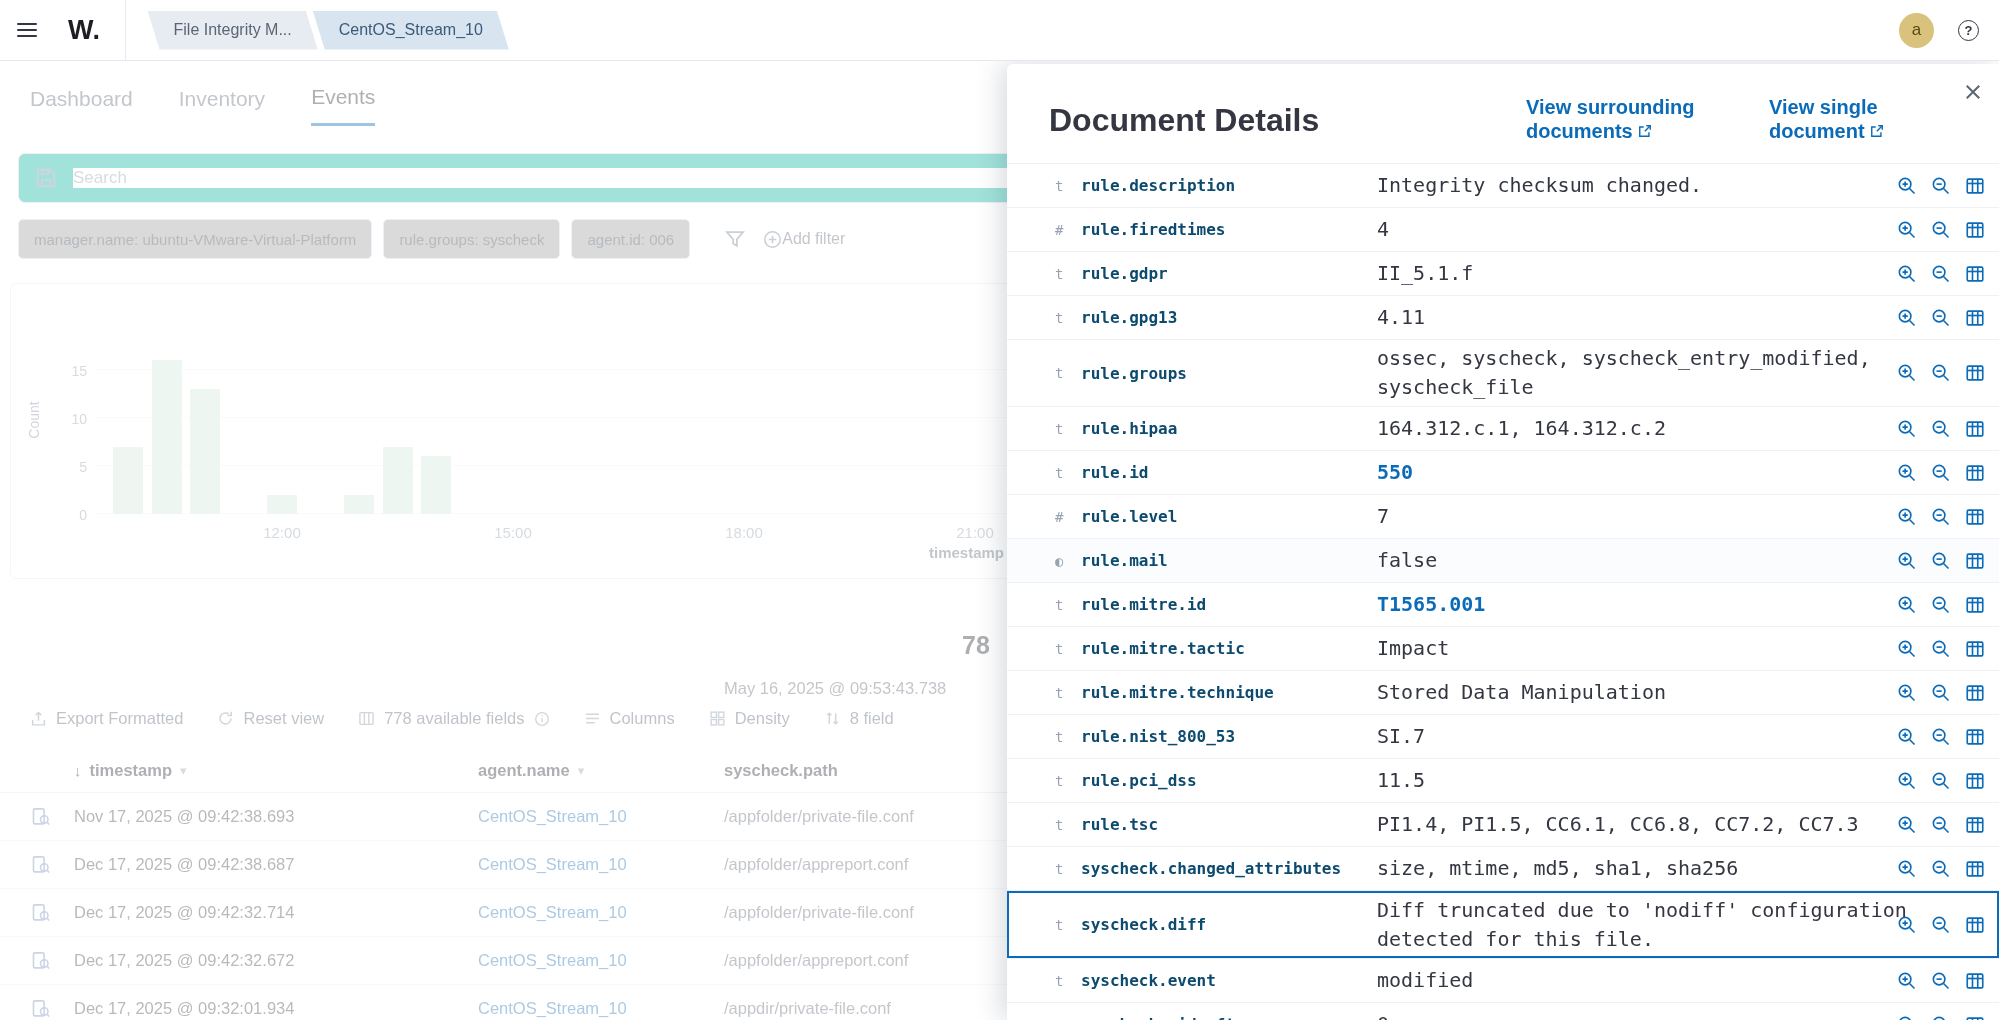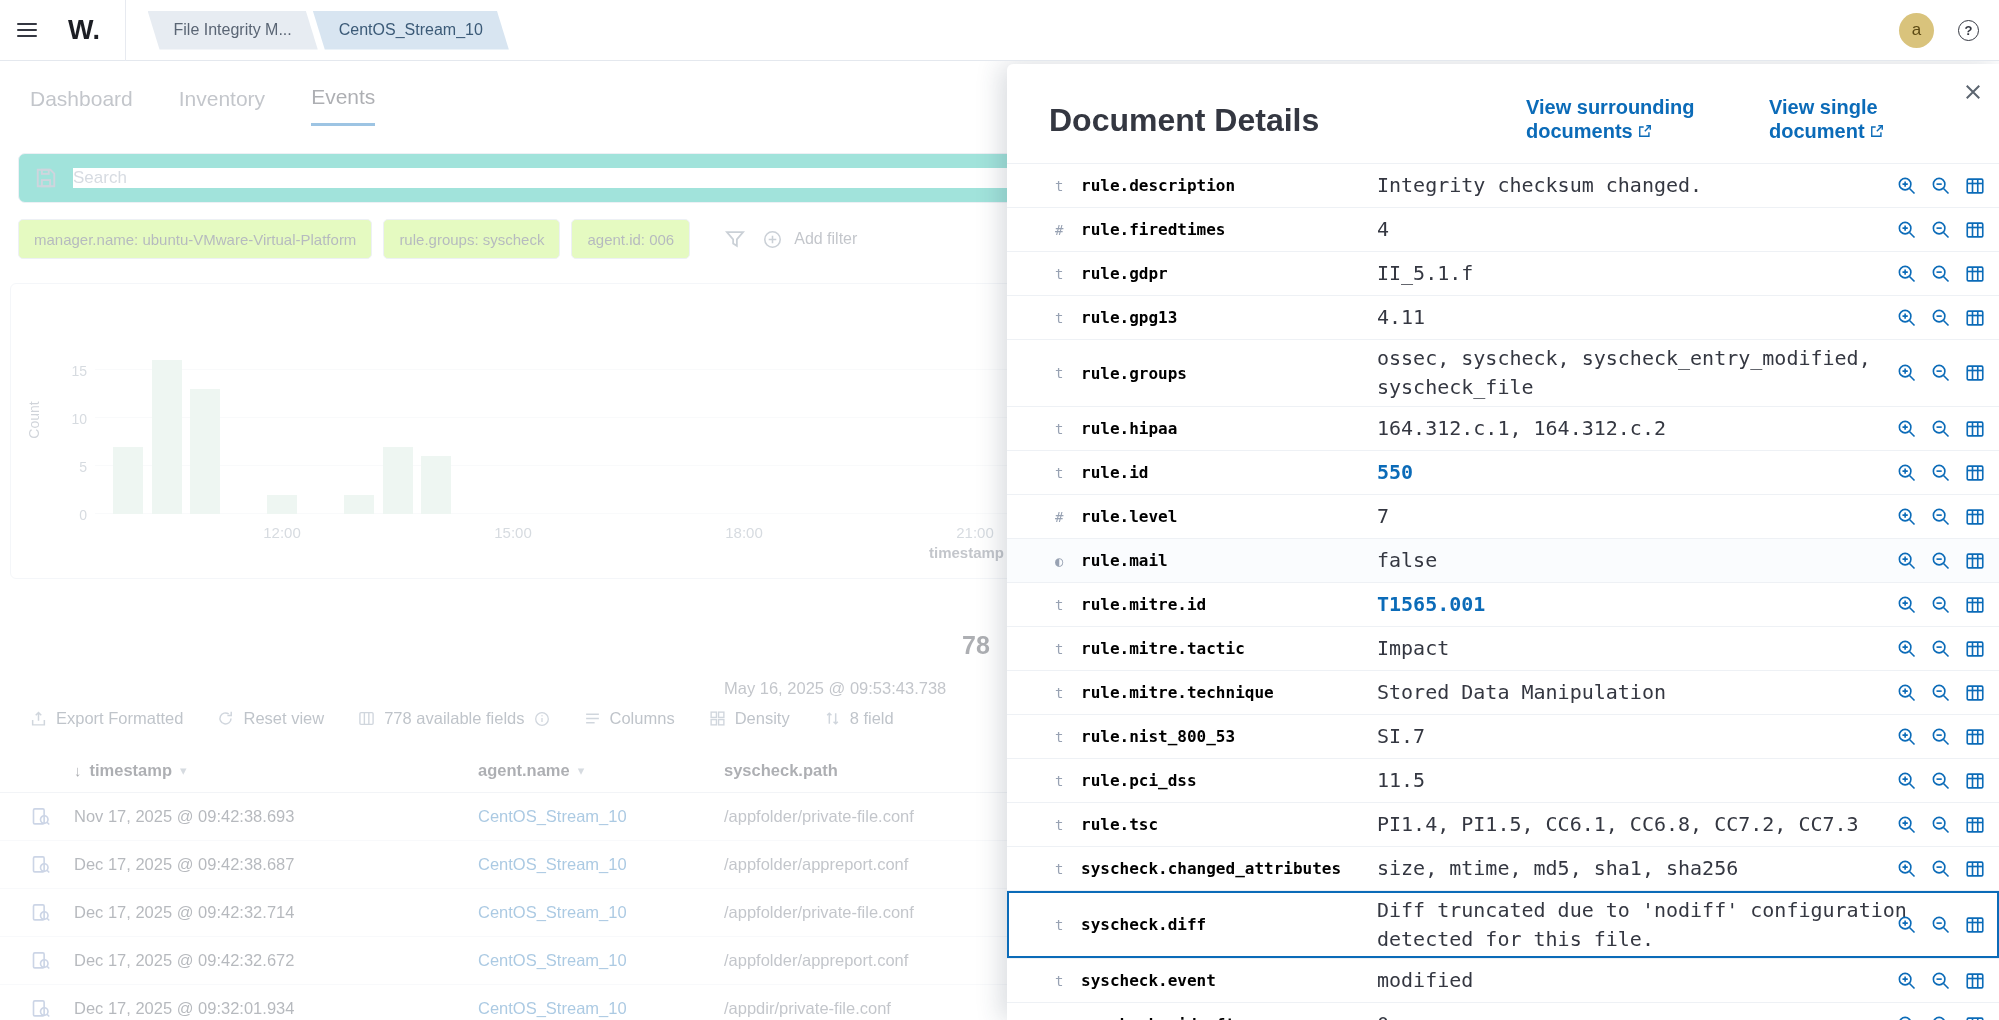--- a/index.html
+++ b/index.html
@@ -36,23 +36,23 @@
   .tab.active { color:#343741; border-bottom:3px solid #0b6bb8; }
 
   .searchbar { position:absolute; top:92px; left:18px; right:22px; height:50px;
     border:1px solid #d3dae6; border-radius:7px; background:#14b8a6; display:flex; align-items:center; }
   .searchbar .saveicon { margin:0 16px 0 16px; color:#8796ab; }
   .searchbar input { border:none; outline:none; flex:1; font-size:17px; color:#343741; font-family:inherit; }
   .searchbar input::placeholder { color:#9aa5b5; }
 
   .filterbar { position:absolute; top:158px; left:18px; display:flex; align-items:center; }
   .pill { height:40px; display:flex; align-items:center; padding:9px 15px; border:1px solid #d3dae6;
-    border-radius:5px; font-size:15px; color:#49535f; background:#bef264; margin-right:11px; }
+    border-radius:5px; font-size:15px; color:#49535f; background:#a3a3a3; margin-right:11px; }
   .funnel { margin:0 18px 0 24px; color:#7c8a9a; }
-  .addfilter { display:flex; align-items:center; gap:12px; font-size:16px; color:#69707d; }
+  .addfilter { display:flex; align-items:center; gap:0; font-size:16px; color:#69707d; }
   .addfilter svg { color:#7c8a9a; }
 
   
   .chart-card { position:absolute; top:222px; left:10px; width:1979px; height:296px;
     border:1px solid #e4e9f0; border-radius:6px; background:#fff; }
   .y-title { position:absolute; left:4px; top:128px; transform:rotate(-90deg); transform-origin:center;
     font-size:14px; color:#8b95a3; }
   .chart-yaxis { position:absolute; left:36px; width:40px; top:38px; bottom:64px; }
   .ytick { position:absolute; right:0; font-size:14px; color:#9aa5b2; }
   .chart-plot { position:absolute; left:84px; right:20px; top:38px; bottom:64px; }
@@ -93,21 +93,21 @@
   .fly-link { position:absolute; top:32px; font-size:20px; font-weight:bold; color:#0b6bb8; line-height:1.18; }
   .fly-link .popout { display:inline-block; vertical-align:baseline; margin-left:5px; }
   .fly-link-1 { left:519px; width:210px; }
   .fly-link-2 { left:762px; width:145px; }
 
   .doc-fields { position:absolute; top:99px; left:0; right:0; bottom:0; overflow:hidden;
     border-top:1px solid #eef1f5; font-family:"DejaVu Sans Mono","Liberation Mono",monospace; }
   .f-row { position:relative; display:grid; grid-template-columns:26px 296px 1fr; align-items:center;
     min-height:44px; padding:4px 18px 4px 48px; border-bottom:1px solid #eef1f5; }
   .f-type { color:#98a2b3; font-size:14px; }
-  .f-name { font-size:16px; font-weight:bold; color:#000000; }
+  .f-name { font-size:16px; font-weight:bold; color:#0c4a6e; }
   .f-value { font-size:20px; color:#343741; line-height:1.45; word-break:break-word; }
   .f-value.link { color:#0b6bb8; font-weight:bold; }
   .f-row.highlighted { box-shadow:inset 0 0 0 2px #0b6bb8; min-height:68px; }
   .f-row.hovered { background:#fafcfe; }
   .f-actions { position:absolute; right:14px; top:50%; transform:translateY(-50%);
     display:flex; gap:14px; color:#0b6bb8; }
 </style>
 </head>
 <body>
 

